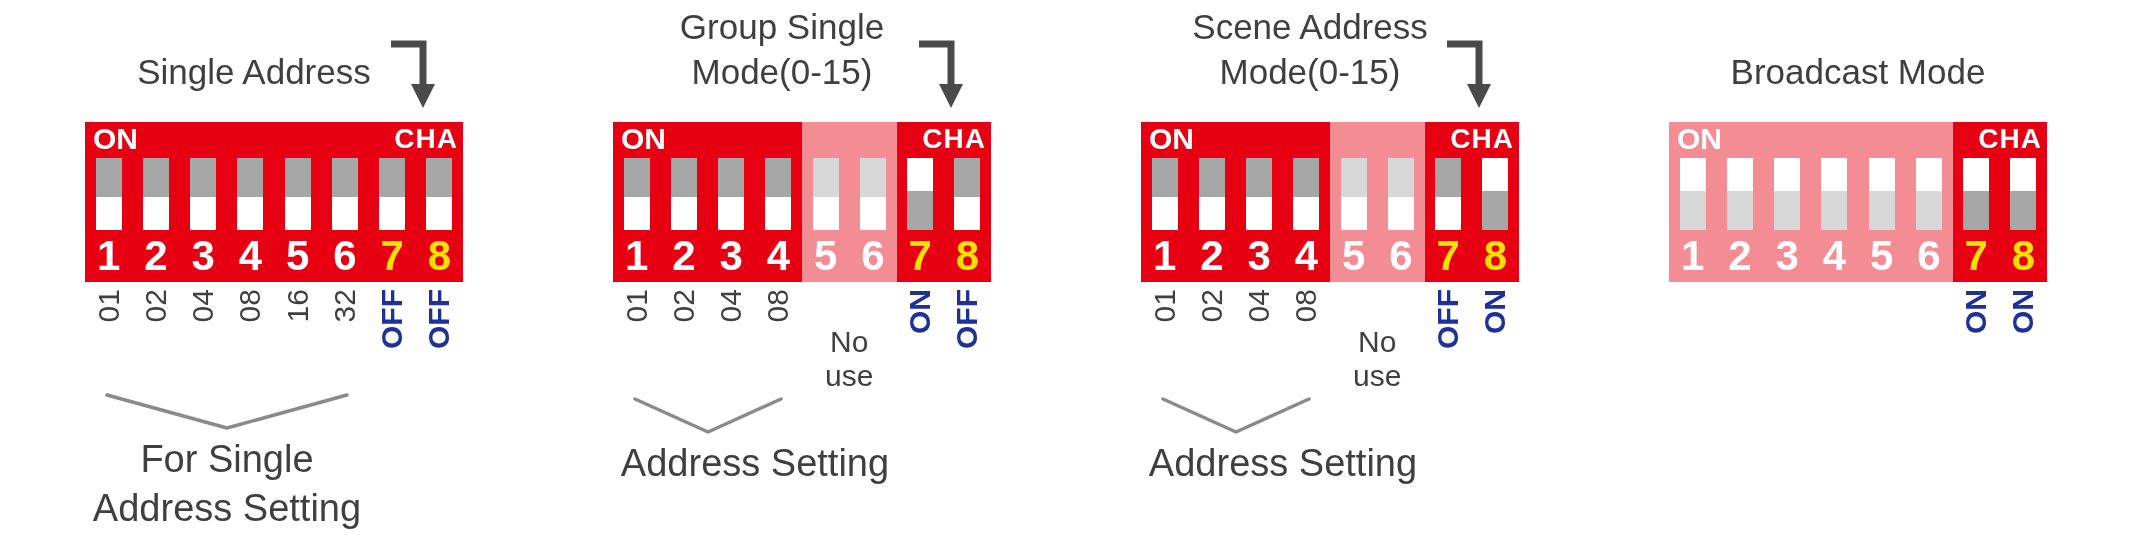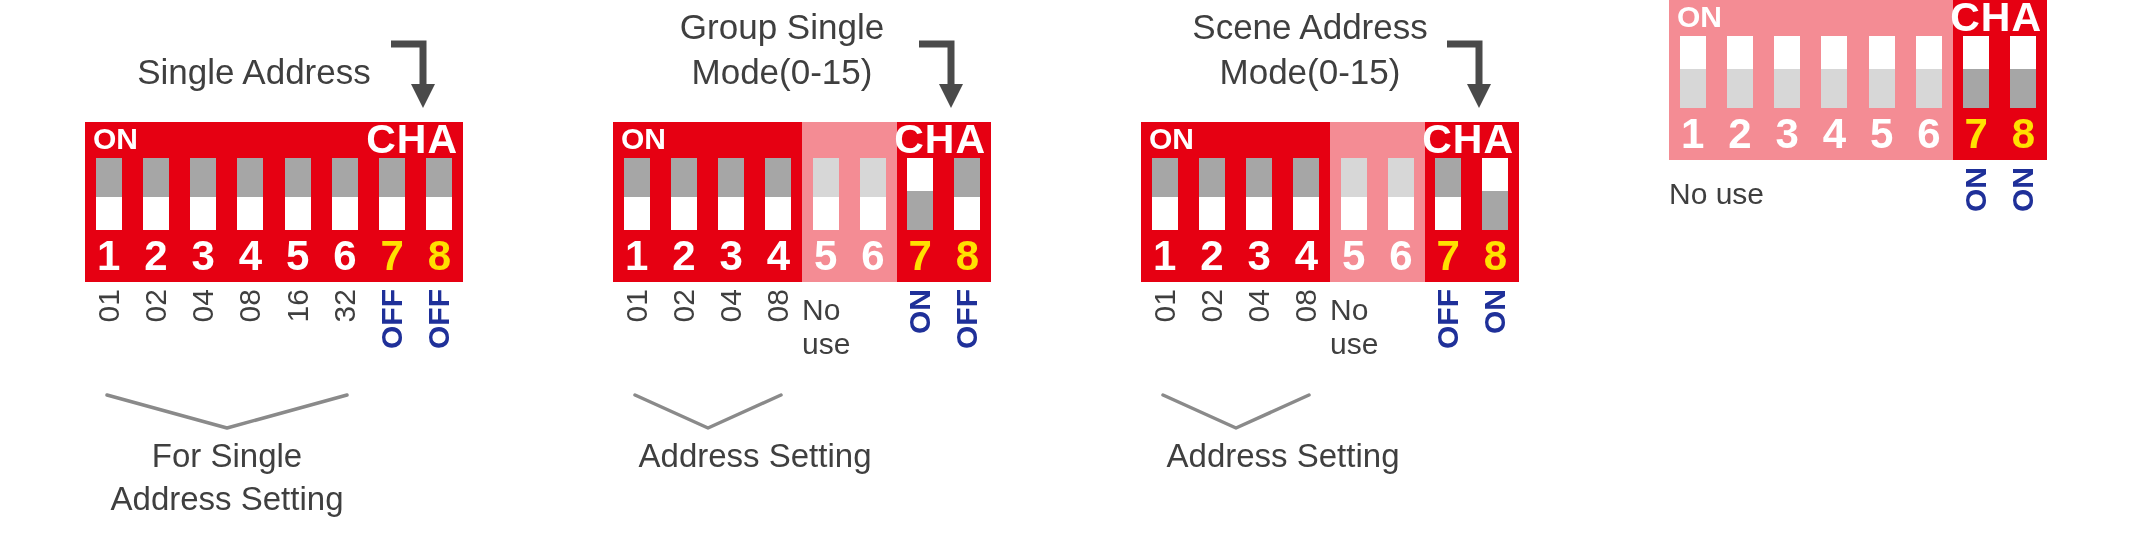--- a/index.html
+++ b/index.html
@@ -18,46 +18,46 @@
     font-size:35px;line-height:1.27;color:#3f3f3f;white-space:nowrap;
   }
   .panel.no-arrow .title{left:0;width:378px;}
   .arrow-svg{position:absolute;right:24px;bottom:8px;}
 
   .dip{
     position:relative;height:160px;background:#e60012;
     display:grid;grid-template-columns:repeat(8,1fr);
   }
   .on-label{position:absolute;top:0;left:8px;font-size:30px;font-weight:bold;color:#ffffff;z-index:6;line-height:34px;}
-  .cha-label{position:absolute;top:0;right:5px;font-size:41px;font-weight:bold;color:#ffffff;z-index:6;line-height:34px;letter-spacing:1px;}
+  .cha-label{position:absolute;top:0;right:5px;font-size:28px;font-weight:bold;color:#ffffff;z-index:6;line-height:34px;letter-spacing:1px;}
   .col{position:relative;display:flex;flex-direction:column;align-items:center;}
   .track{margin-top:36px;width:26px;height:72px;background:#a6a6a6;position:relative;}
   .knob{position:absolute;left:0;width:26px;height:33px;background:#ffffff;}
   .col.on .knob{top:0;}
   .col.off .knob{bottom:0;}
   .num{height:52px;line-height:52px;font-size:42px;font-weight:bold;color:#ffffff;}
   .col.yellow .num{color:#ffe100;}
   .col.faded::after{content:"";position:absolute;inset:0;background:rgba(255,255,255,0.55);z-index:4;}
 
   .labels-row{
     display:grid;grid-template-columns:repeat(8,1fr);
     align-items:start;padding-top:7px;min-height:100px;
   }
   .vlabel{
     justify-self:center;writing-mode:vertical-rl;transform:rotate(180deg);
     font-size:30px;color:#3f3f3f;
   }
   .vlabel.blue{color:#1f3099;font-weight:bold;}
-  .no-use{text-align:left;font-size:30px;line-height:1.13;color:#3f3f3f;padding-top:4px;}
+  .no-use{text-align:center;font-size:30px;line-height:1.13;color:#3f3f3f;padding-top:4px;margin-top:32px;}
   .no-use.single{padding-top:10px;}
 
   .bracket-row{position:relative;height:46px;}
   .bracket-svg{position:absolute;left:19px;top:2px;}
 
-  .caption{width:284px;text-align:center;font-size:33px;line-height:1.3;color:#3f3f3f;}
+  .caption{width:284px;text-align:center;font-size:38px;line-height:1.3;color:#3f3f3f;}
 </style>
 </head>
 <body>
 
 <div class="panels">
 
 <div class="panel">
       <div class="title-wrap">
         <div class="title">
           <div class="title-line">Single Address</div>
@@ -301,20 +301,25 @@
       <div class="bracket-row">
         <svg class="bracket-svg" width="152" height="42">
           <path d="M3,4 L76,37 L149,4" fill="none" stroke="#8a8a8a" stroke-width="3.5" stroke-linecap="round" stroke-linejoin="round"></path>
         </svg>
       </div>
       <div class="caption">
         <div class="caption-line">Address Setting</div>
       </div>
     </div>
     <div class="panel no-arrow">
+      <div class="title-wrap">
+        <div class="title">
+          <div class="title-line">Broadcast Mode</div>
+        </div>
+      </div>
       <div class="dip">
         <span class="on-label">ON</span>
         <span class="cha-label">CHA</span>
         <div class="col on faded">
           <div class="track">
             <div class="knob"></div>
           </div>
           <div class="num">1</div>
         </div>
         <div class="col on faded">
@@ -354,20 +359,17 @@
           <div class="num">7</div>
         </div>
         <div class="col on yellow">
           <div class="track">
             <div class="knob"></div>
           </div>
           <div class="num">8</div>
         </div>
       </div>
       <div class="labels-row">
-        <div class="no-use single" style="grid-area: 1 / 1 / auto / 7;">
-          <div class="no-use-line">No use</div>
-        </div>
         <span class="vlabel blue" style="grid-area: 1 / 7;">ON</span>
         <span class="vlabel blue" style="grid-area: 1 / 8;">ON</span>
       </div>
     </div>
   </div>
 
 </body></html>

